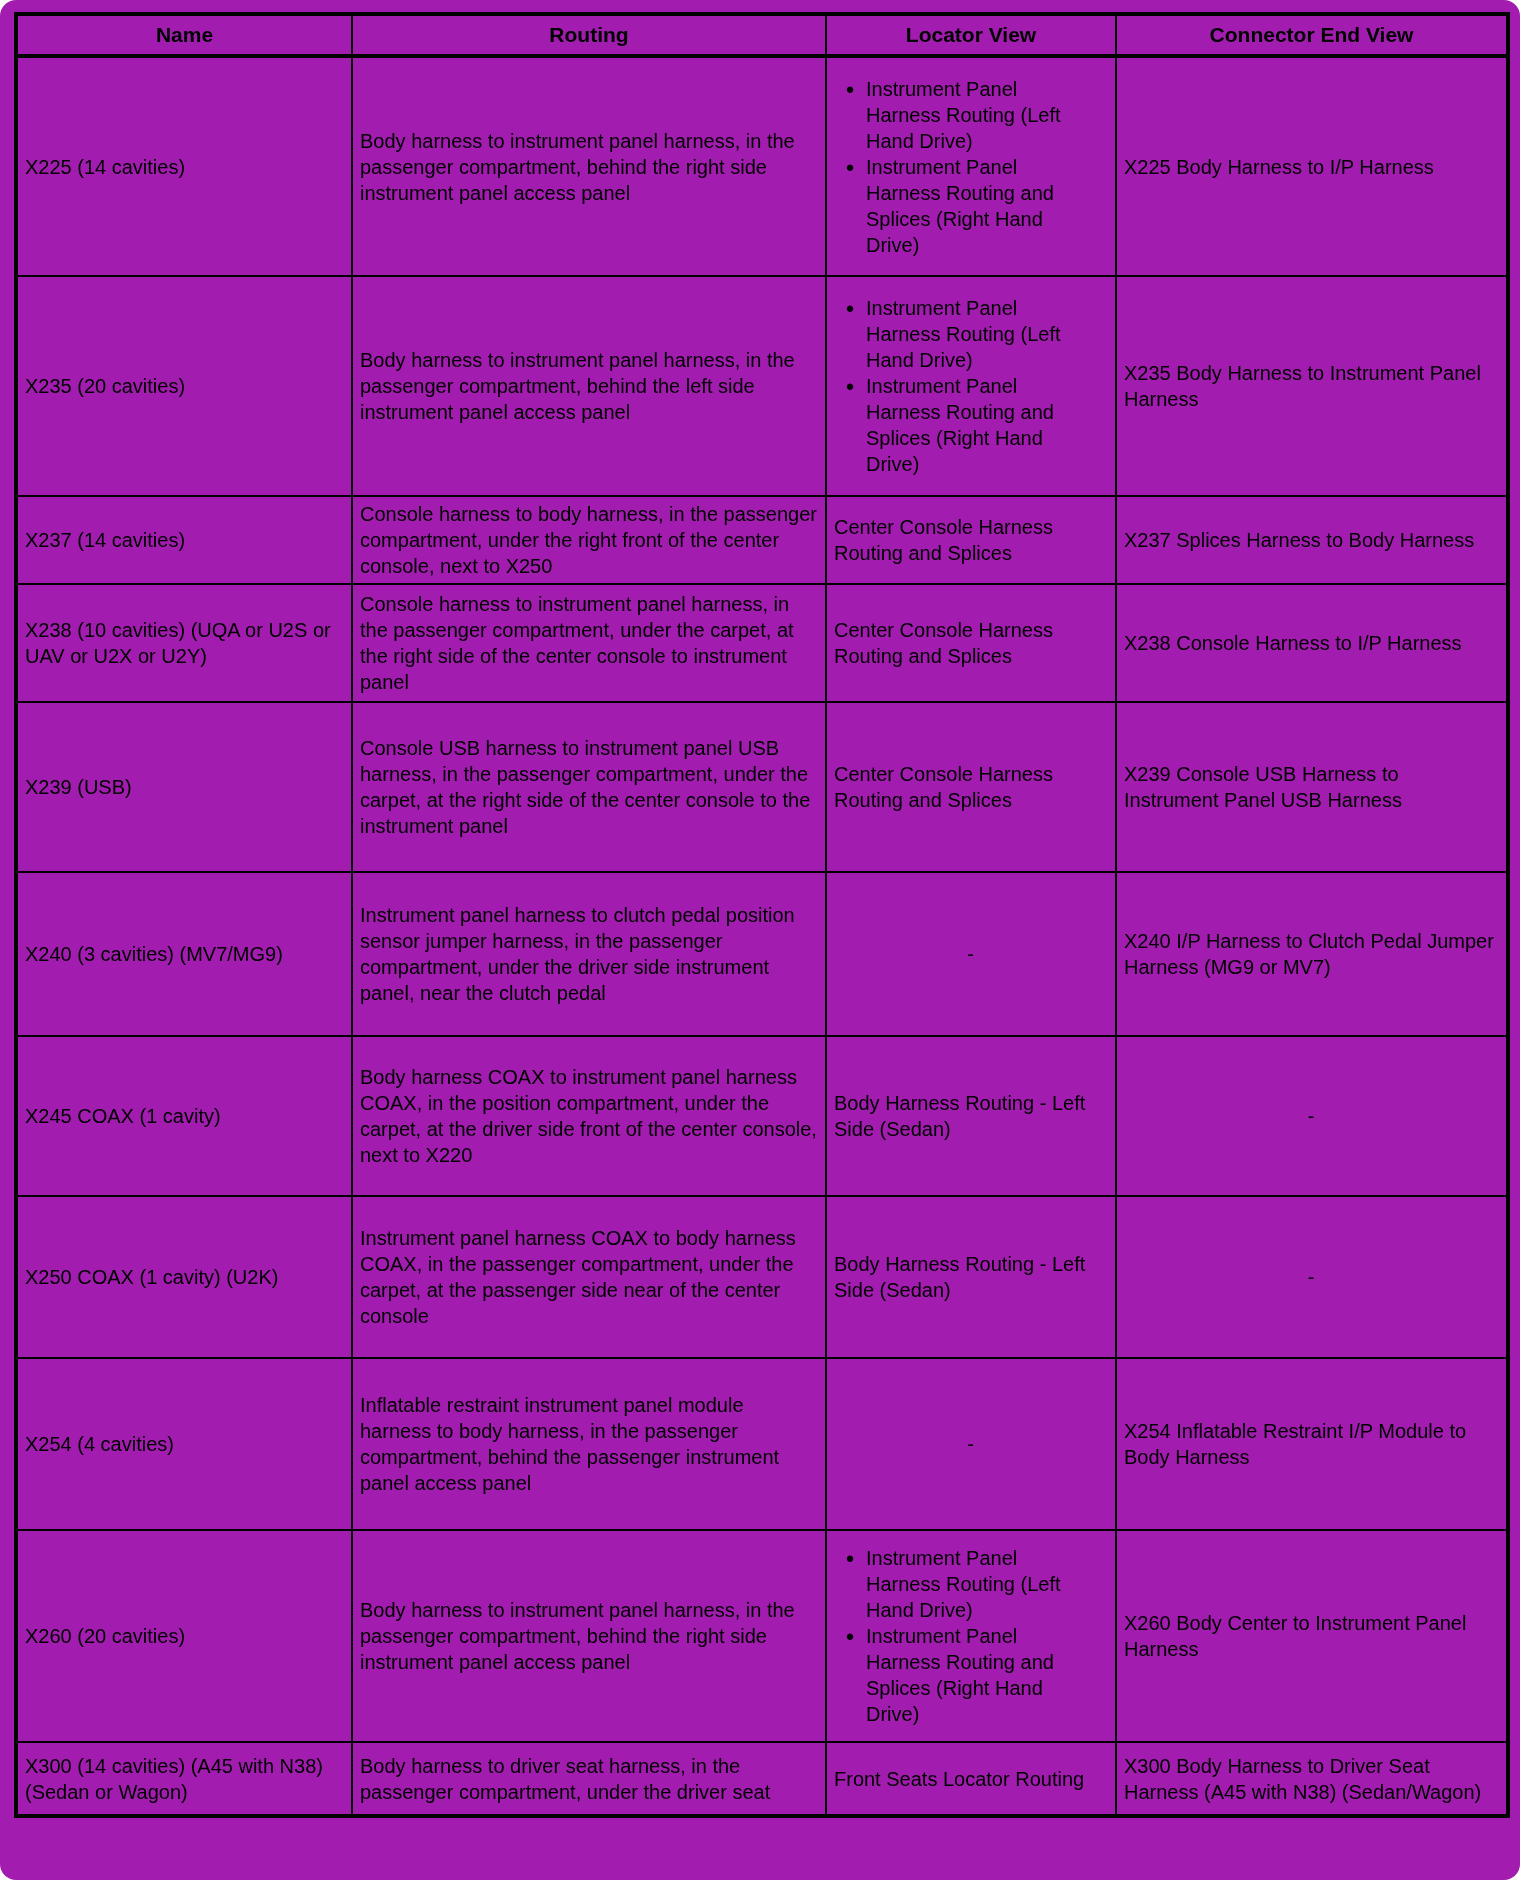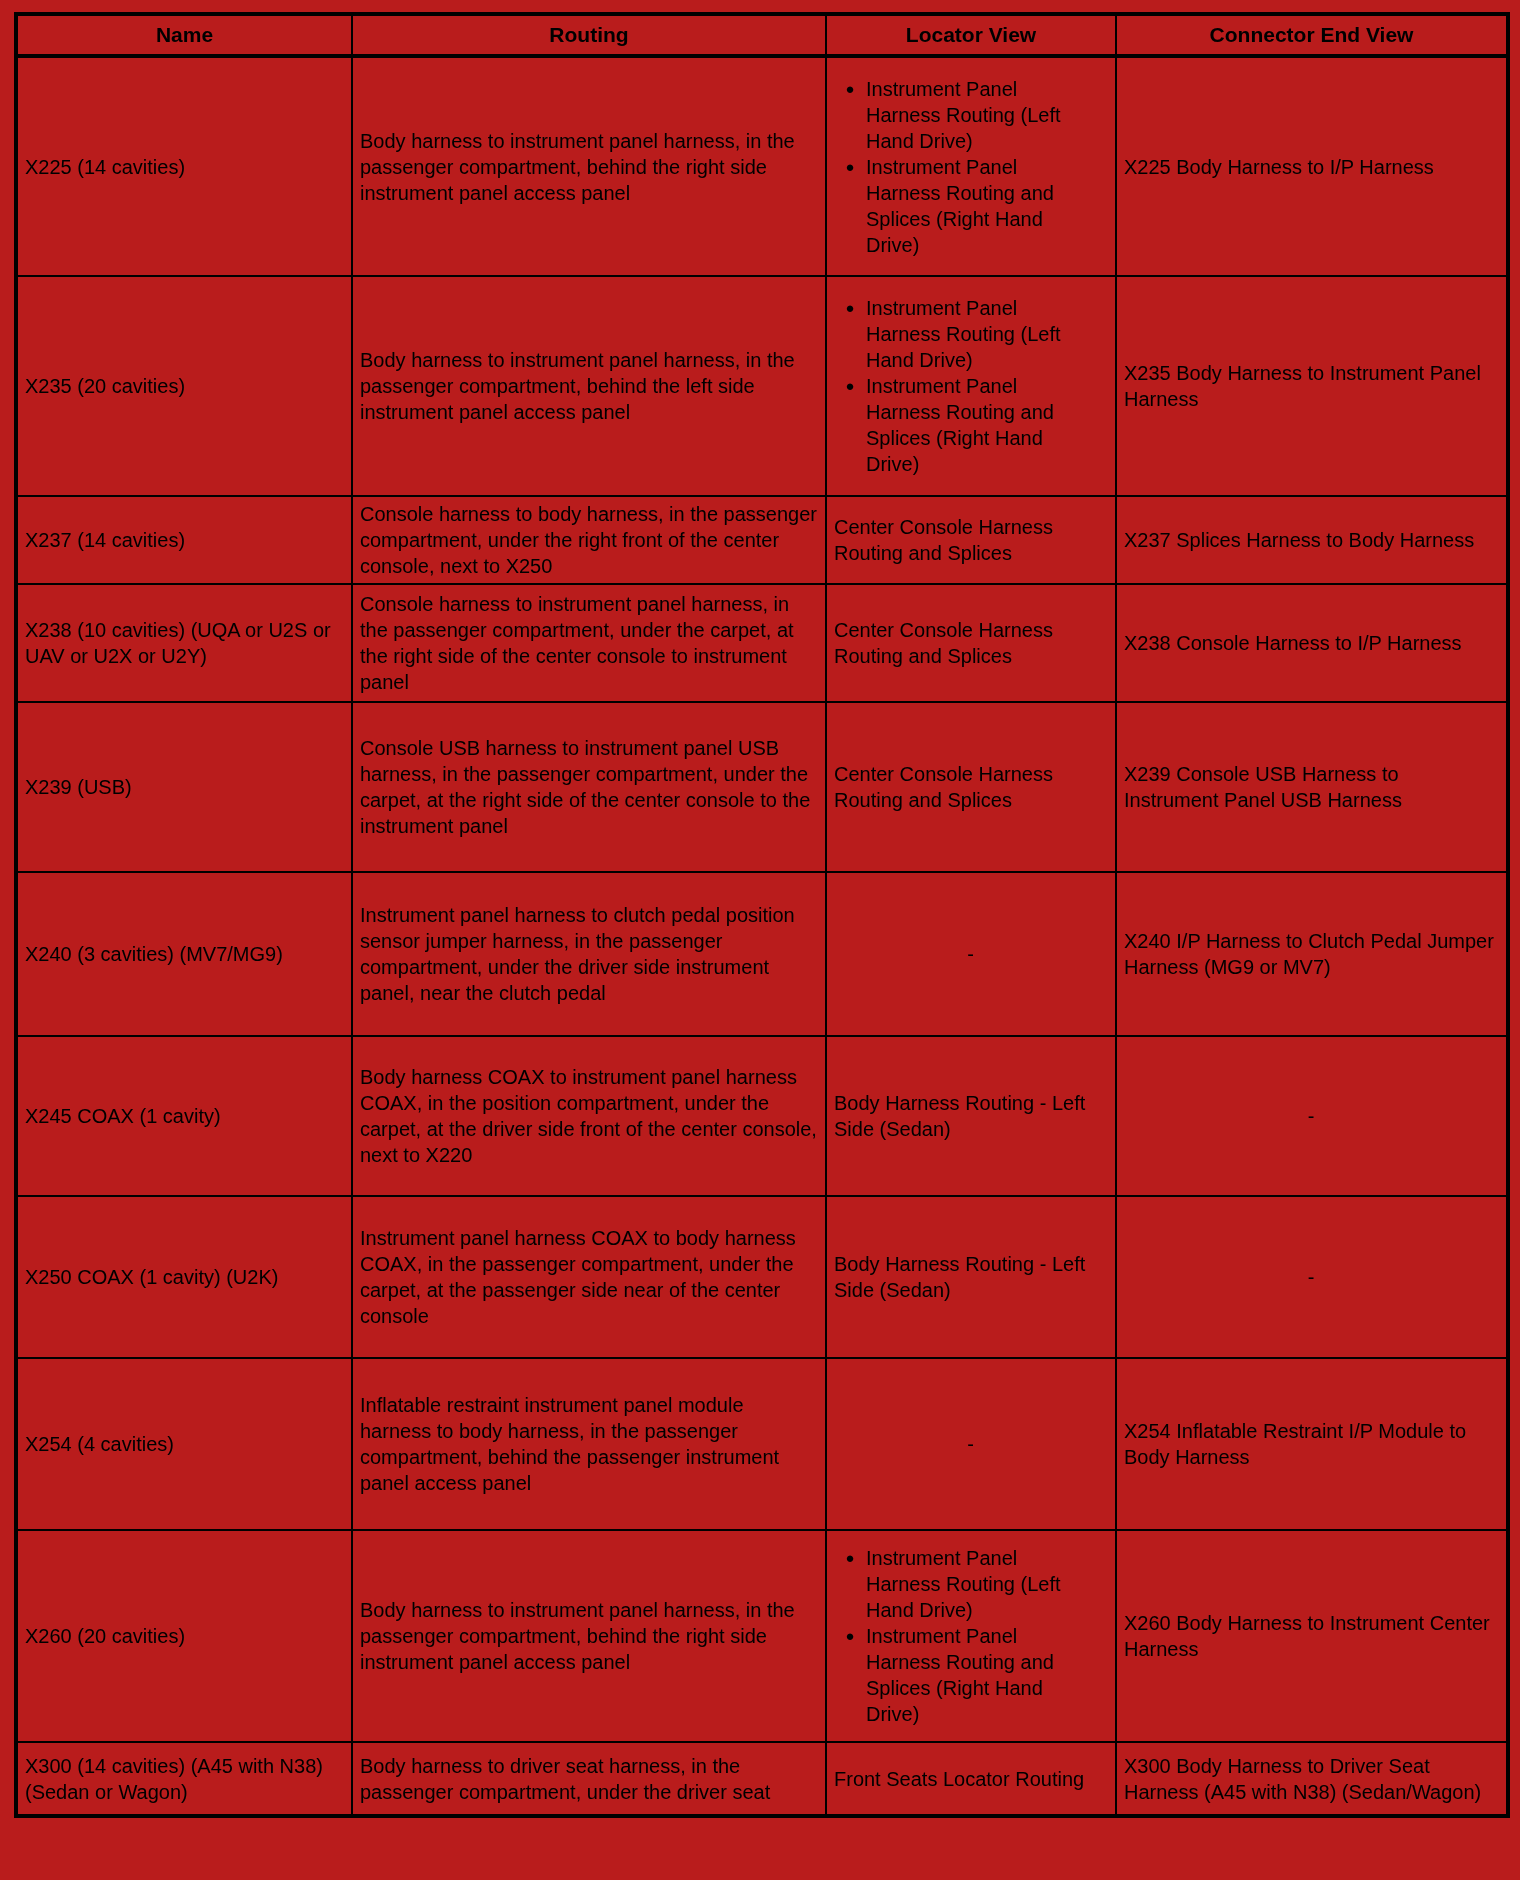--- a/index.html
+++ b/index.html
@@ -7,21 +7,22 @@
     padding: 0;
     background: #ffffff;
     font-family: "Liberation Sans", sans-serif;
     color: #000;
   }
   .page {
     width: 1520px;
     height: 1880px;
     box-sizing: border-box;
     padding: 12px 14px 24px 14px;
-    background: #b91c1c;
+    background: #a21caf;
+    border-radius: 16px;
   }
   table.connector-table {
     border-collapse: collapse;
     table-layout: fixed;
     width: 1492px;
     border: 4px solid #000;
   }
   col.col-name { width: 336px; }
   col.col-location { width: 474px; }
   col.col-locator { width: 290px; }
@@ -176,21 +177,21 @@
               <div class="bullet-item">
                 <span class="bullet-dot">●</span>
                 <span class="bullet-text">Instrument Panel Harness Routing (Left Hand Drive)</span>
               </div>
               <div class="bullet-item">
                 <span class="bullet-dot">●</span>
                 <span class="bullet-text">Instrument Panel Harness Routing and Splices (Right Hand Drive)</span>
               </div>
             </div>
           </td>
-          <td>X260 Body Harness to Instrument Center Harness</td>
+          <td>X260 Body Center to Instrument Panel Harness</td>
         </tr>
         <tr>
           <td>X300 (14 cavities) (A45 with N38) (Sedan or Wagon)</td>
           <td>Body harness to driver seat harness, in the passenger compartment, under the driver seat</td>
           <td>Front Seats Locator Routing</td>
           <td>X300 Body Harness to Driver Seat Harness (A45 with N38) (Sedan/Wagon)</td>
         </tr>
       </tbody>
   </table>
 </div>

